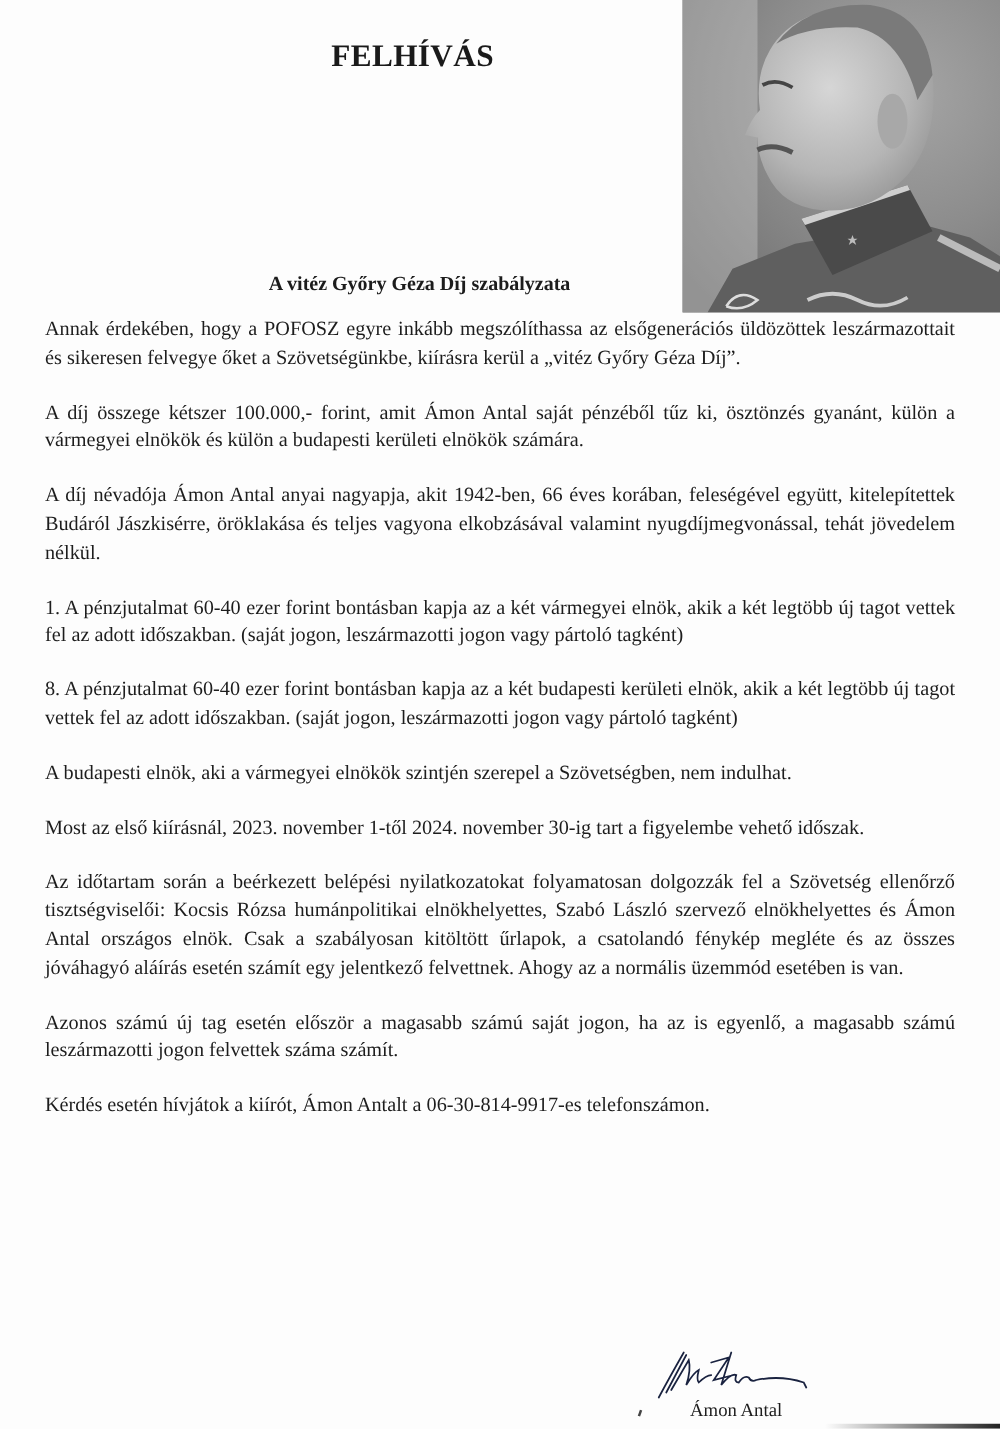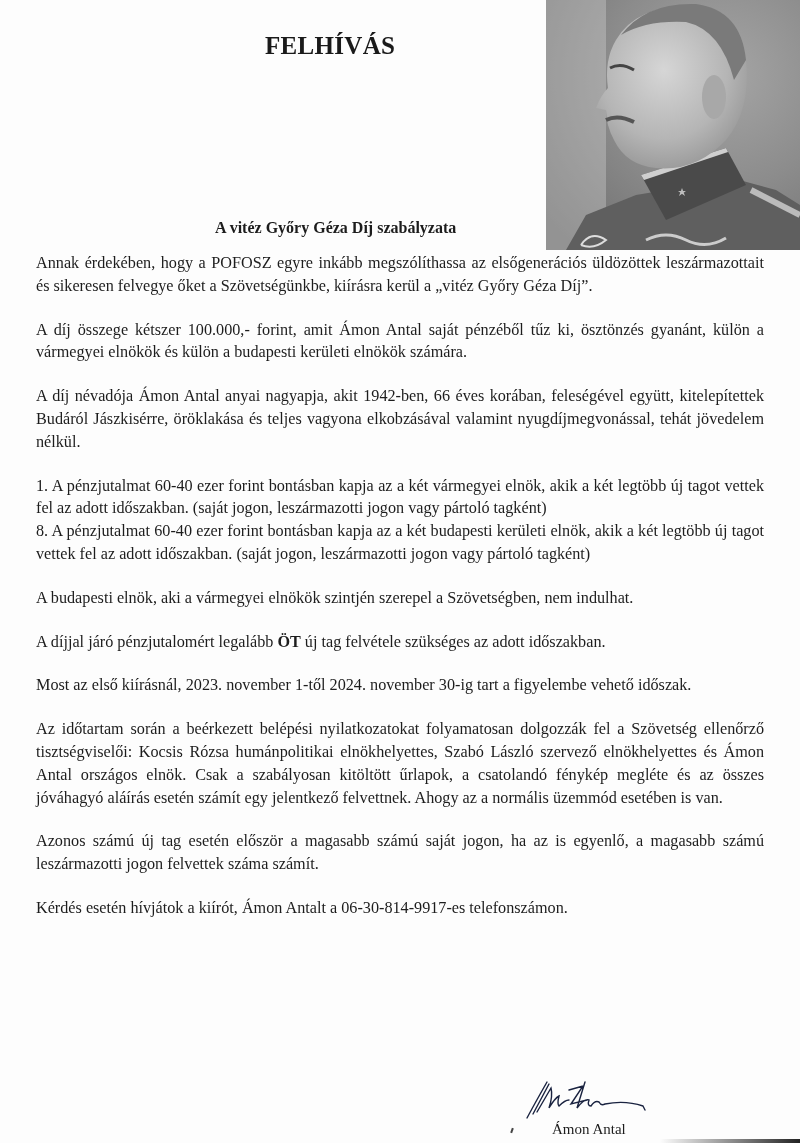--- a/index.html
+++ b/index.html
@@ -29,21 +29,21 @@
   }
   .photo svg { width: 100%; height: 100%; display: block; }
 
   .body-text {
     position: absolute; left: 36px; top: 252px; width: 728px;
     font-size: 16.2px; line-height: 22.8px;
   }
   .body-text p {
     margin: 0 0 21px 0; text-align: justify;
   }
-  .body-text p.list { margin-bottom: 0; }
+  .body-text p.list { margin-bottom: 0; margin-top: 20px; }
   .body-text p.list.last { margin-bottom: 21px; }
   .body-text p.left { text-align: left; }
 
   .ot { font-weight: bold; }
 
   .date {
     position: absolute; left: 36px; top: 1079px;
     font-size: 16.2px; margin: 0;
   }
   .signature {
@@ -110,21 +110,20 @@
 
   <h2 class="subtitle">A vitéz Győry Géza Díj szabályzata</h2>
 
   <div class="body-text">
     <p>Annak érdekében, hogy a POFOSZ egyre inkább megszólíthassa az elsőgenerációs üldözöttek leszármazottait és sikeresen felvegye őket a Szövetségünkbe, kiírásra kerül a „vitéz Győry Géza Díj”.</p>
     <p>A díj összege kétszer 100.000,- forint, amit Ámon Antal saját pénzéből tűz ki, ösztönzés gyanánt, külön a vármegyei elnökök és külön a budapesti kerületi elnökök számára.</p>
     <p>A díj névadója Ámon Antal anyai nagyapja, akit 1942-ben, 66 éves korában, feleségével együtt, kitelepítettek Budáról Jászkisérre, öröklakása és teljes vagyona elkobzásával valamint nyugdíjmegvonással, tehát jövedelem nélkül.</p>
     <p class="list">1. A pénzjutalmat 60-40 ezer forint bontásban kapja az a két vármegyei elnök, akik a két legtöbb új tagot vettek fel az adott időszakban. (saját jogon, leszármazotti jogon vagy pártoló tagként)</p>
     <p class="list last">8. A pénzjutalmat 60-40 ezer forint bontásban kapja az a két budapesti kerületi elnök, akik a két legtöbb új tagot vettek fel az adott időszakban. (saját jogon, leszármazotti jogon vagy pártoló tagként)</p>
     <p class="left">A budapesti elnök, aki a vármegyei elnökök szintjén szerepel a Szövetségben, nem indulhat.</p>
-    <p class="left"><span>A díjjal járó pénzjutalomért legalább </span><span class="ot">ÖT</span><span> új tag felvétele szükséges az adott időszakban.</span></p>
     <p class="left">Most az első kiírásnál, 2023. november 1-től 2024. november 30-ig tart a figyelembe vehető időszak.</p>
     <p>Az időtartam során a beérkezett belépési nyilatkozatokat folyamatosan dolgozzák fel a Szövetség ellenőrző tisztségviselői: Kocsis Rózsa humánpolitikai elnökhelyettes, Szabó László szervező elnökhelyettes és Ámon Antal országos elnök. Csak a szabályosan kitöltött űrlapok, a csatolandó fénykép megléte és az összes jóváhagyó aláírás esetén számít egy jelentkező felvettnek. Ahogy az a normális üzemmód esetében is van.</p>
     <p>Azonos számú új tag esetén először a magasabb számú saját jogon, ha az is egyenlő, a magasabb számú leszármazotti jogon felvettek száma számít.</p>
     <p class="left">Kérdés esetén hívjátok a kiírót, Ámon Antalt a 06-30-814-9917-es telefonszámon.</p>
   </div>
 
 
   <div class="signature">
     <svg viewBox="0 0 140 42" width="140" height="42" xmlns="http://www.w3.org/2000/svg" fill="none" stroke="#1a2340" stroke-width="1.4" stroke-linecap="round">
       <path d="M2 40 Q10 25 22 4 M8 36 L24 6 M12 34 L26 10 Q28 18 24 30 Q30 20 34 18 Q32 26 34 28 Q40 22 44 22"></path>

